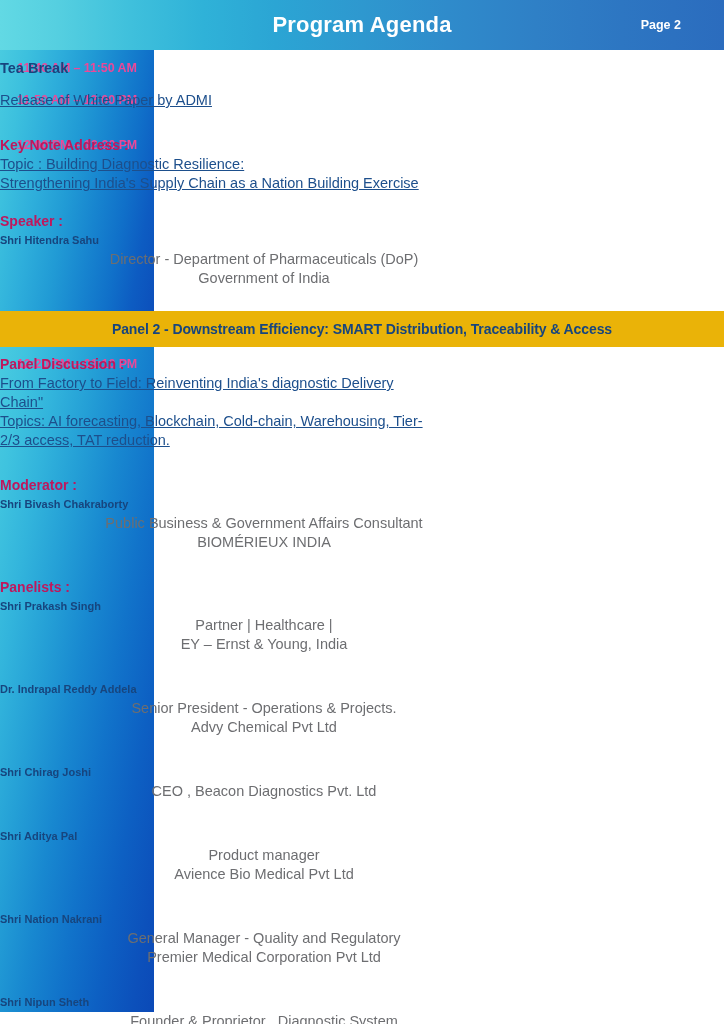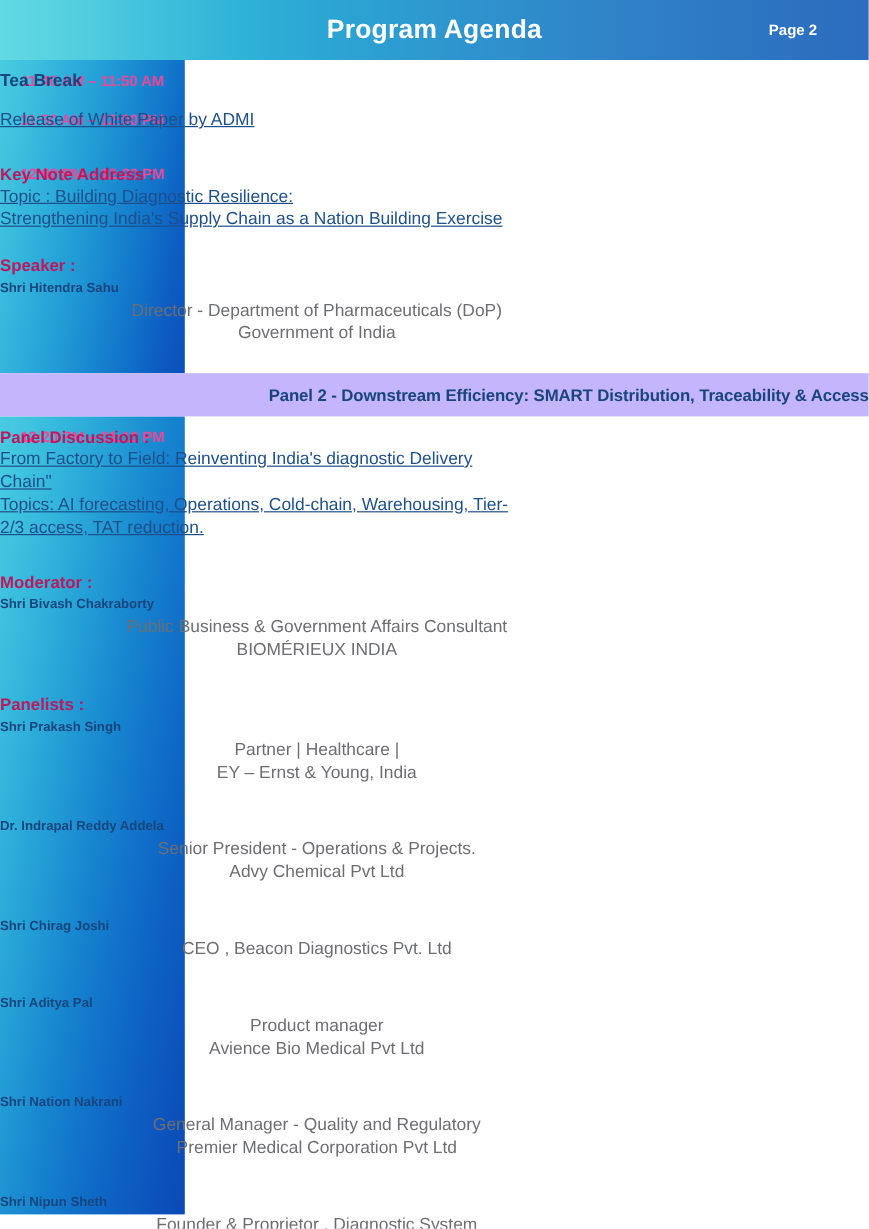--- a/index.html
+++ b/index.html
@@ -98,24 +98,24 @@
     text-align: center;
     letter-spacing: -0.1px;
     white-space: nowrap;
   }
 
   
   .panel-band {
     position: absolute;
     left: 0; top: 311px;
     width: 724px; height: 36px;
-    background: #c4b5fd;
+    background: #eab308;
     display: flex;
     align-items: center;
-    justify-content: flex-end;
+    justify-content: center;
   }
   .panel-band-title {
     color: #17457e;
     font-size: 14px;
     font-weight: bold;
     text-align: center;
     letter-spacing: -0.1px;
   }
 
   
@@ -203,21 +203,21 @@
 
   <div class="panel-band">
     <div class="panel-band-title">Panel 2 - Downstream Efficiency: SMART Distribution, Traceability &amp; Access</div>
   </div>
 
   <div class="content blk" style="top:355px;">
 
     <div class="txt-red line">Panel Discussion  :</div>
     <div class="txt-navy line">From Factory to Field: Reinventing India's diagnostic Delivery</div>
     <div class="txt-navy line">Chain"</div>
-    <div class="txt-navy line">Topics: AI forecasting, Operations, Cold-chain, Warehousing, Tier-</div>
+    <div class="txt-navy line">Topics: AI forecasting, Blockchain, Cold-chain, Warehousing, Tier-</div>
     <div class="txt-navy line">2/3 access, TAT reduction.</div>
 
     <div class="spacer-lg"></div>
 
     <div class="txt-red line">Moderator :</div>
     <div class="name-navy line">Shri Bivash Chakraborty</div>
     <div class="txt-gray line">Public Business &amp; Government Affairs Consultant</div>
     <div class="txt-gray line">BIOMÉRIEUX INDIA</div>
 
     <div class="spacer-lg"></div>

